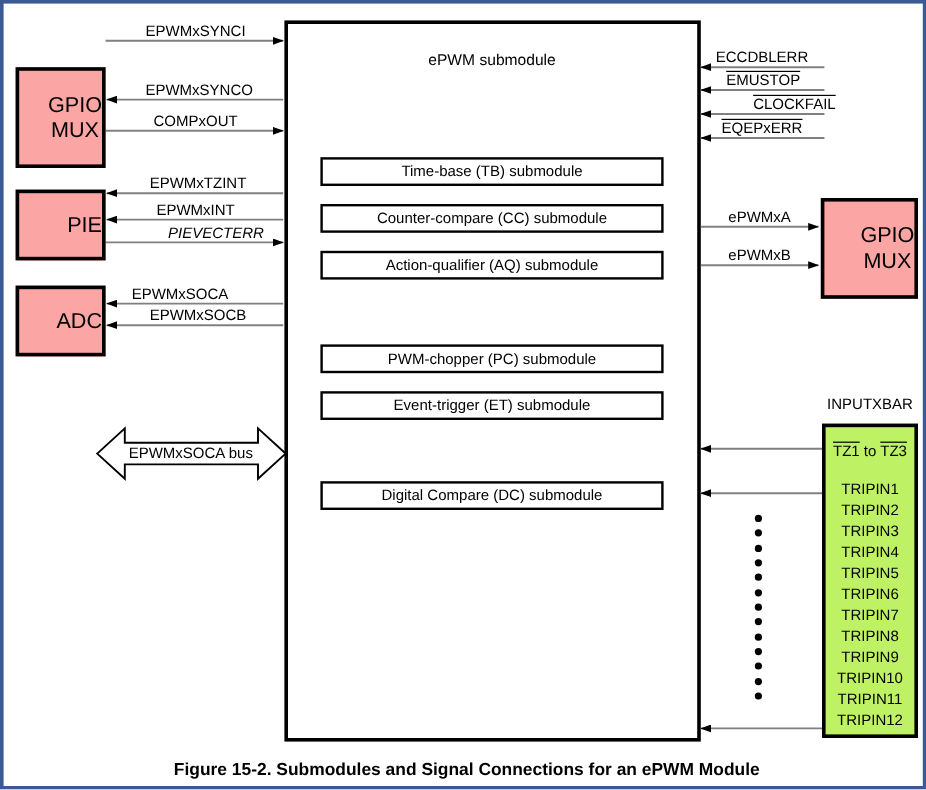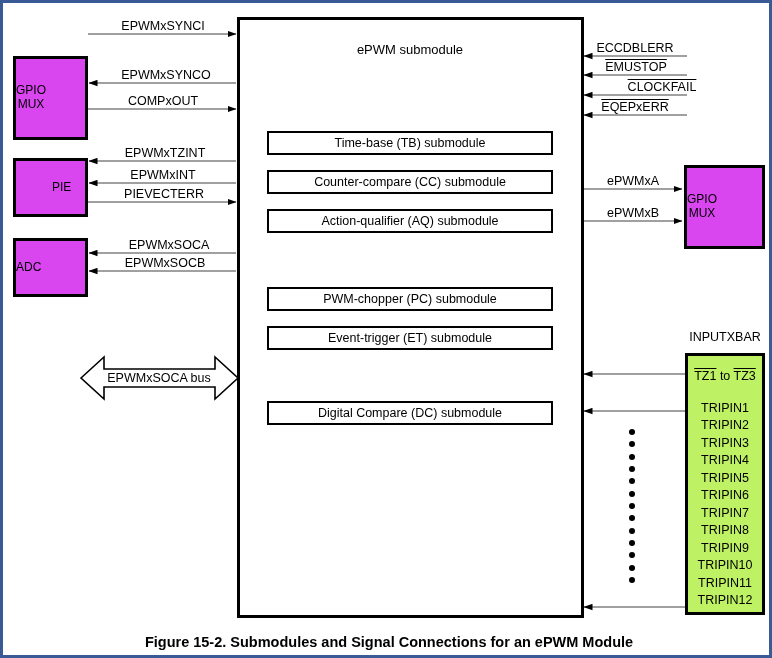--- a/index.html
+++ b/index.html
@@ -24,26 +24,26 @@
     position: absolute;
     left: 0; top: 0;
     width: 772px;
     height: 658px;
   }
   
   .box {
     position: absolute;
     box-sizing: border-box;
     border: 3px solid #000;
-    background: #d946ef;
+    background: #fca5a5;
     display: flex;
     align-items: center;
-    justify-content: flex-start;
-    text-align: center;
-    font-size: 12px;
+    justify-content: flex-end;
+    text-align: center;
+    font-size: 18px;
     color: #000;
     line-height: 1.15;
     z-index: 3;
   }
   .mainbox {
     position: absolute;
     box-sizing: border-box;
     border: 3px solid #000;
     background: #fff;
     z-index: 1;
@@ -209,23 +209,23 @@
         <div>MUX</div>
       </div>
     </div>
 
     <div class="lbl center" style="left:160px; top:16px;">EPWMxSYNCI</div>
     <div class="lbl center" style="left:163px; top:65px;">EPWMxSYNCO</div>
     <div class="lbl center" style="left:160px; top:91px;">COMPxOUT</div>
 
     <div class="lbl center" style="left:162px; top:143px;">EPWMxTZINT</div>
     <div class="lbl center" style="left:160px; top:165px;">EPWMxINT</div>
-    <div class="lbl center" style="left:161px; top:184px;">PIEVECTERR</div>
-
-    <div class="lbl center" style="left:166px; top:235px;">EPWMxSOCA</div>
+    <div class="lbl center" style="left:177px; top:184px;font-style:italic;">PIEVECTERR</div>
+
+    <div class="lbl center" style="left:147px; top:235px;">EPWMxSOCA</div>
     <div class="lbl center" style="left:162px; top:253px;">EPWMxSOCB</div>
 
     <div class="lbl center" style="left:156px; top:368px;">EPWMxSOCA bus</div>
 
     <div class="lbl center" style="left:632px; top:38px;">ECCDBLERR</div>
     <div class="lbl center ovl" style="left:633px; top:57px;">EMUSTOP</div>
     <div class="lbl center ovl" style="left:632px; top:77px;margin-left:27px;">CLOCKFAIL</div>
     <div class="lbl center ovl" style="left:632px; top:97px;">EQEPxERR</div>
 
     <div class="lbl center" style="left:630px; top:171px;">ePWMxA</div>

